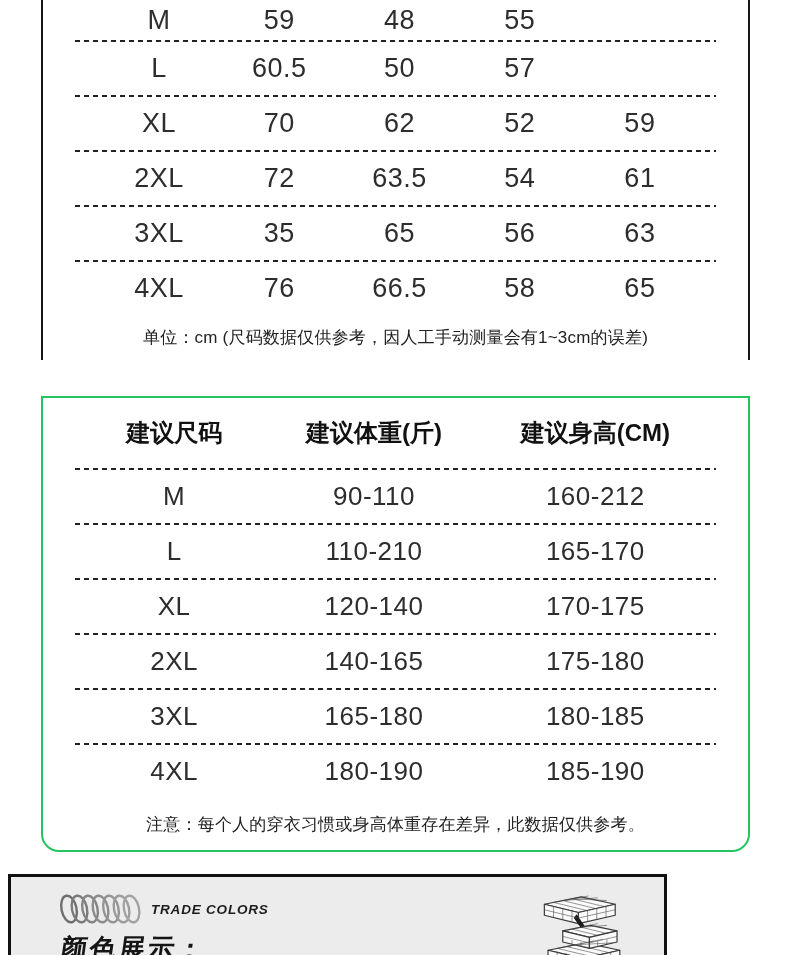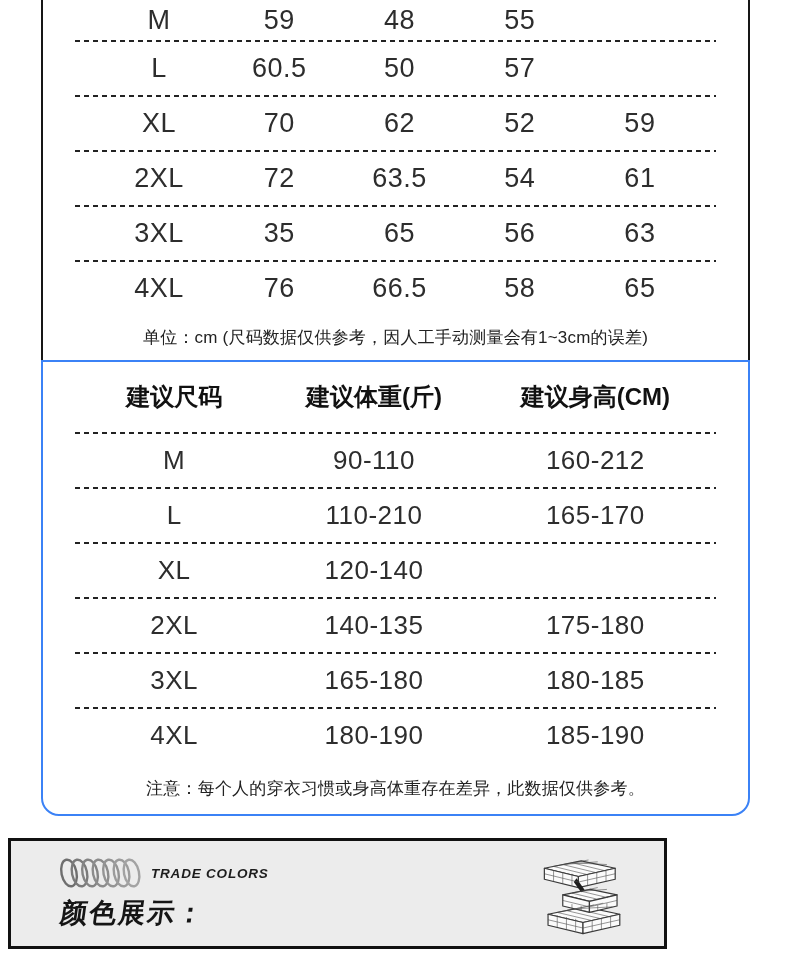--- a/index.html
+++ b/index.html
@@ -18,23 +18,24 @@
   .tbox {
     margin-left: 41px;
     width: 709px;
     background: #fff;
   }
   .box-measure {
     border-left: 2px solid #161616;
     border-right: 2px solid #161616;
   }
   .box-suggest {
-    border: 2px solid #3b82f6;
+    border: 2px solid #22c55e;
     border-radius: 0 0 18px 18px;
     overflow: hidden;
+    margin-top: 36px;
   }
 
   .dash {
     height: 2px;
     margin: 0 32px;
     background: repeating-linear-gradient(to right, #222 0 5px, transparent 5px 9px);
   }
 
   
   .m-row {
@@ -196,26 +197,27 @@
     <div class="s-grid s-row">
       <span>L</span>
       <span>110-210</span>
       <span>165-170</span>
     </div>
     <div class="dash"></div>
 
     <div class="s-grid s-row">
       <span>XL</span>
       <span>120-140</span>
+      <span>170-175</span>
     </div>
     <div class="dash"></div>
 
     <div class="s-grid s-row">
       <span>2XL</span>
-      <span>140-135</span>
+      <span>140-165</span>
       <span>175-180</span>
     </div>
     <div class="dash"></div>
 
     <div class="s-grid s-row">
       <span>3XL</span>
       <span>165-180</span>
       <span>180-185</span>
     </div>
     <div class="dash"></div>

